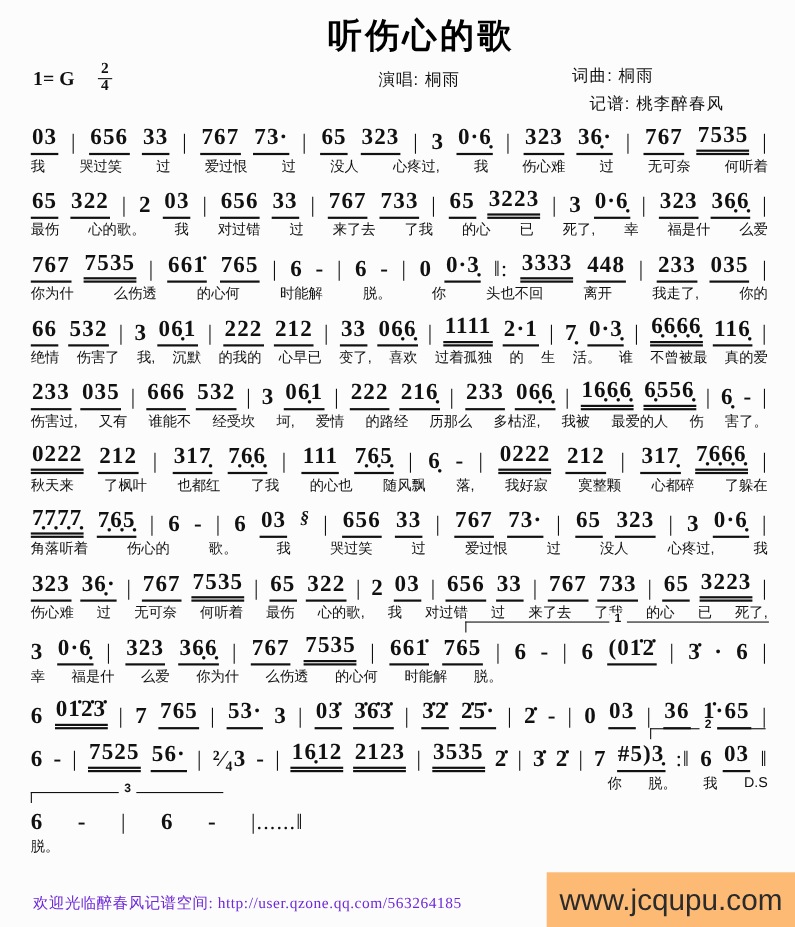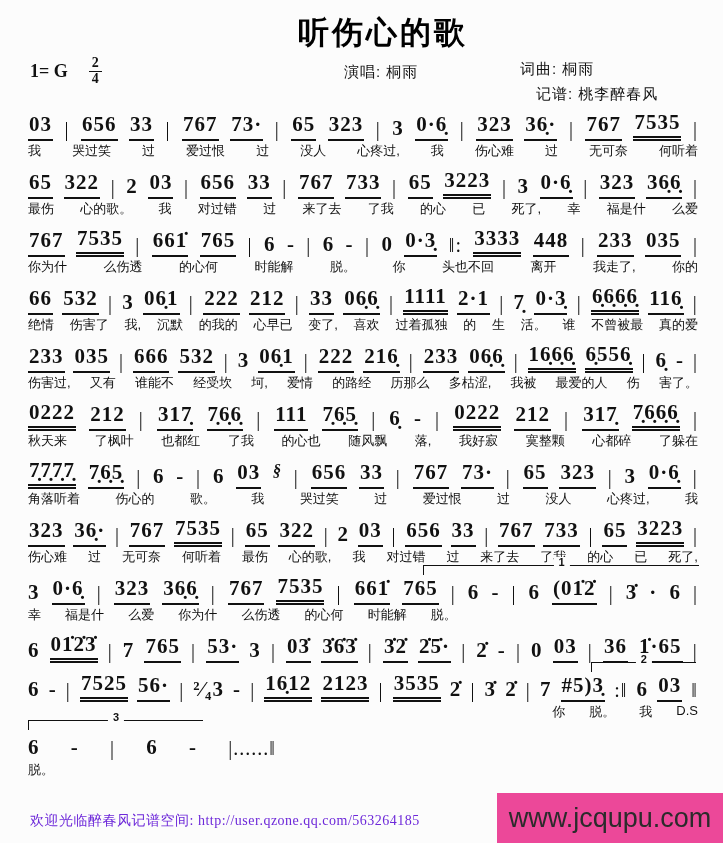--- a/index.html
+++ b/index.html
@@ -27,21 +27,21 @@
   .dash{font-weight:700;}
   .segno{font-family:"Liberation Serif",serif;font-style:italic;font-weight:900;font-size:16px;
          transform:translateY(-9px);}
   .lyrics{display:flex;justify-content:space-between;margin-top:1px;height:18px;
           font-size:13px;color:#111;white-space:nowrap;}
   .ending{position:absolute;top:-7px;height:9px;border-top:1.5px solid #111;border-left:1.5px solid #111;}
   .ending-num{position:absolute;top:-9px;left:50%;transform:translateX(-50%);
               background:#fcfcfc;padding:0 5px;font-size:11px;font-weight:700;line-height:1;}
   .footer-note{position:absolute;left:30px;bottom:13px;font-size:14px;letter-spacing:.5px;
                font-family:"Liberation Serif","DejaVu Serif",serif;color:#6d28d9;}
-  .watermark{position:absolute;right:0;bottom:0;width:226px;height:50px;background:#ec4899;
+  .watermark{position:absolute;right:0;bottom:0;width:226px;height:50px;background:#fdba74;
              display:flex;align-items:center;justify-content:center;
              font-size:27px;color:#2b2b2b;letter-spacing:0;}
 </style>
 </head>
 <body>
 
 <div class="page">
   <div class="title">听伤心的歌</div>
 
   <div class="keysig">

